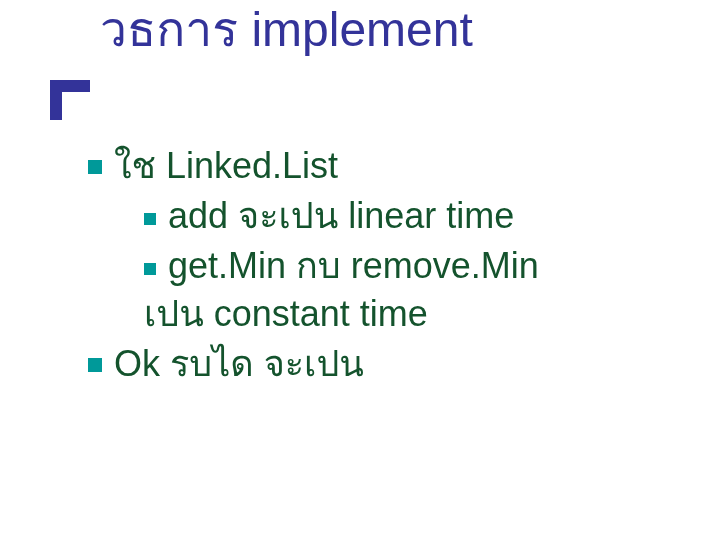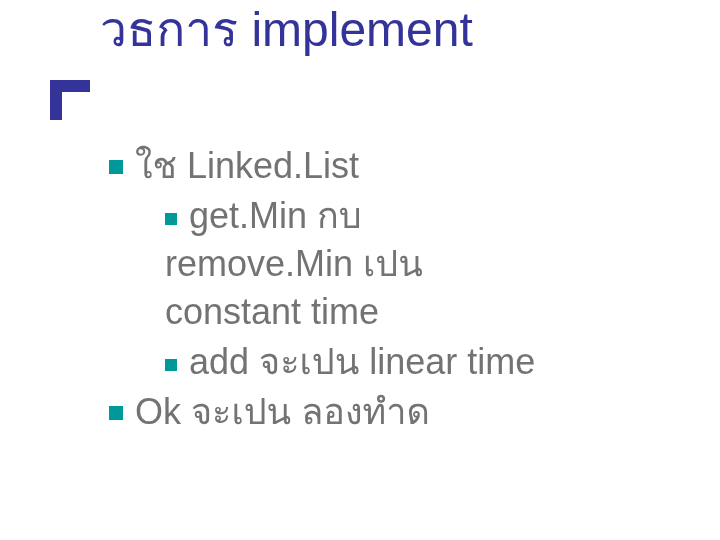--- a/index.html
+++ b/index.html
@@ -56,26 +56,26 @@
     font-size: 48px;
     line-height: 60px;
     color: #333399;
     font-weight: 400;
   }
   .title-line {
     display: block;
   }
   .body-block {
     position: absolute;
-    left: 109px;
+    left: 88px;
     top: 140px;
     right: 30px;
     font-size: 36px;
     line-height: 48px;
-    color: #737373;
+    color: #14532d;
   }
   .lvl1 {
     padding-left: 0;
     margin: 2px 0;
   }
   .lvl2 {
     padding-left: 56px;
     margin: 2px 0;
   }
   .bullet {
@@ -114,26 +114,26 @@
   </div>
 
   <div class="body-block">
 
     <div class="lvl1">
       <span class="bullet"></span><span class="item-text">ใช   Linked.List</span>
     </div>
 
     <div class="sub-cont">
       <div class="lvl2">
-        <span class="bullet small"></span><span class="item-text">get.Min กบ   remove.Min เปน constant time</span>
+        <span class="bullet small"></span><span class="item-text">add จะเปน   linear time</span>
       </div>
       <div class="lvl2">
-        <span class="bullet small"></span><span class="item-text">add จะเปน   linear time</span>
+        <span class="bullet small"></span><span class="item-text">get.Min กบ   remove.Min เปน constant time</span>
       </div>
     </div>
 
     <div class="lvl1">
-      <span class="bullet"></span><span class="item-text">Ok  จะเปน     ลองทำด</span>
+      <span class="bullet"></span><span class="item-text">Ok  รบได     จะเปน</span>
     </div>
 
   </div>
 
 </div>
 
 </body></html>

